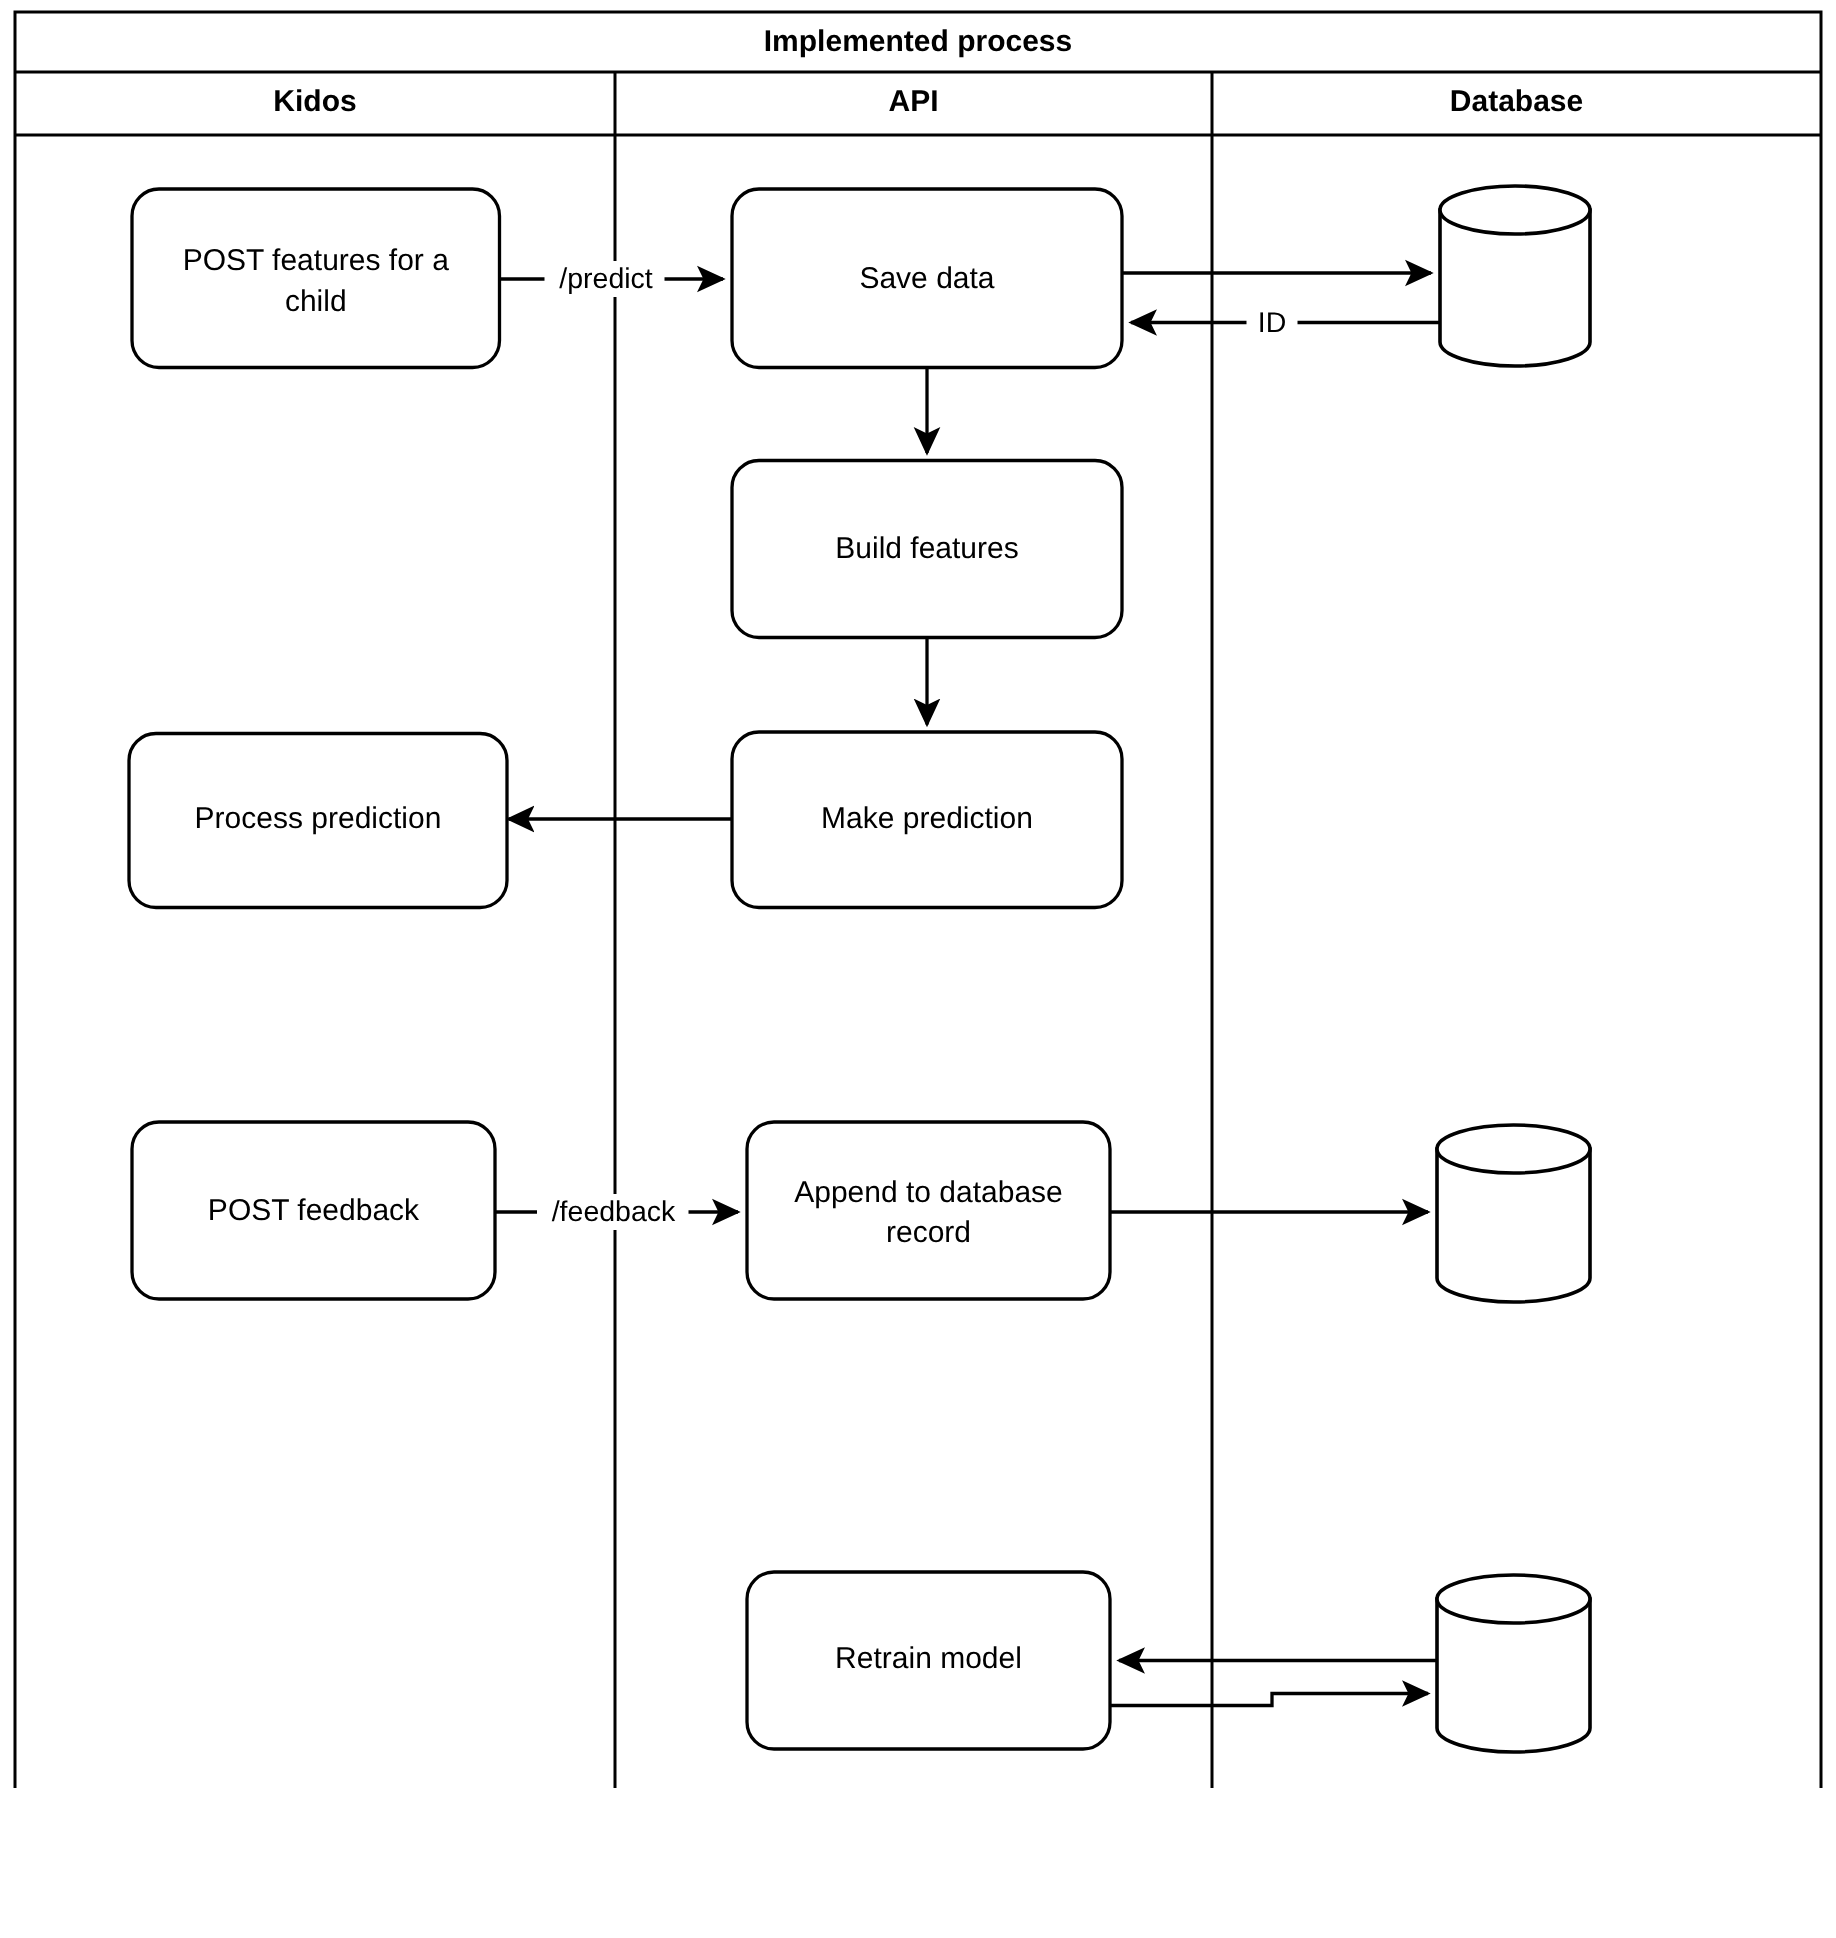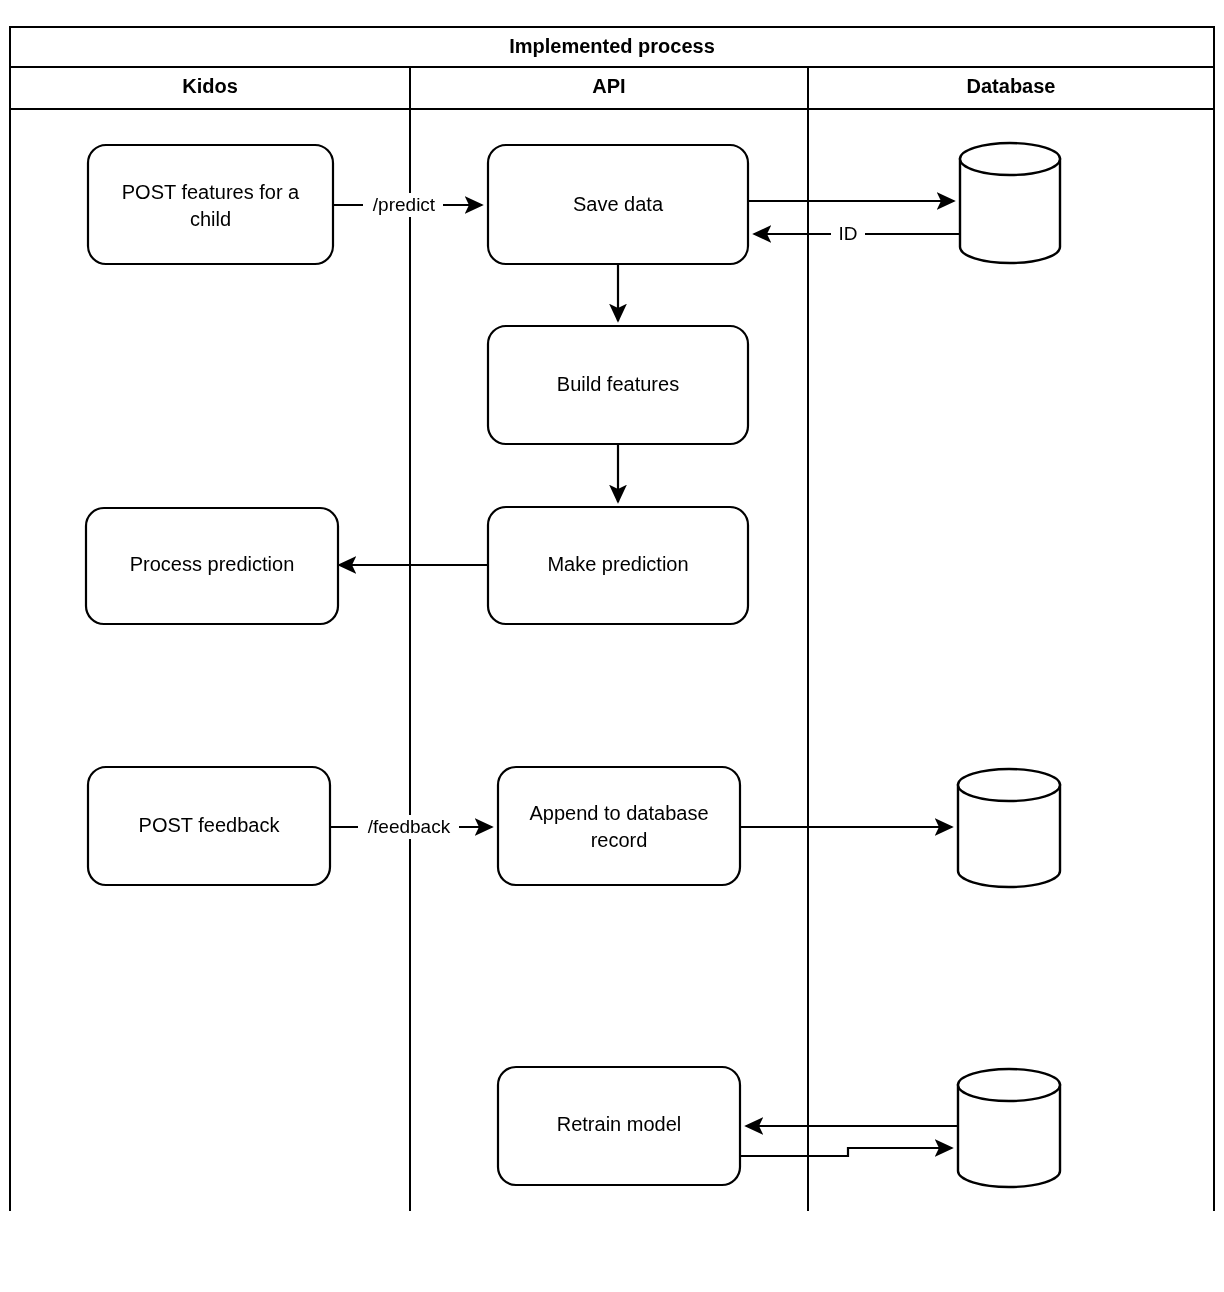--- a/index.html
+++ b/index.html
@@ -9,21 +9,20 @@
   }
   body {
     font-family: "Liberation Sans", sans-serif;
   }
   #canvas {
     position: relative;
     width: 1224px;
     height: 1192px;
     background: #ffffff;
     overflow: hidden;
-    margin-top: 19px;
   }
   svg#diagram {
     position: absolute;
     top: 0;
     left: 0;
     width: 1224px;
     height: 1292px;
   }
   .lane-frame {
     fill: #ffffff;

